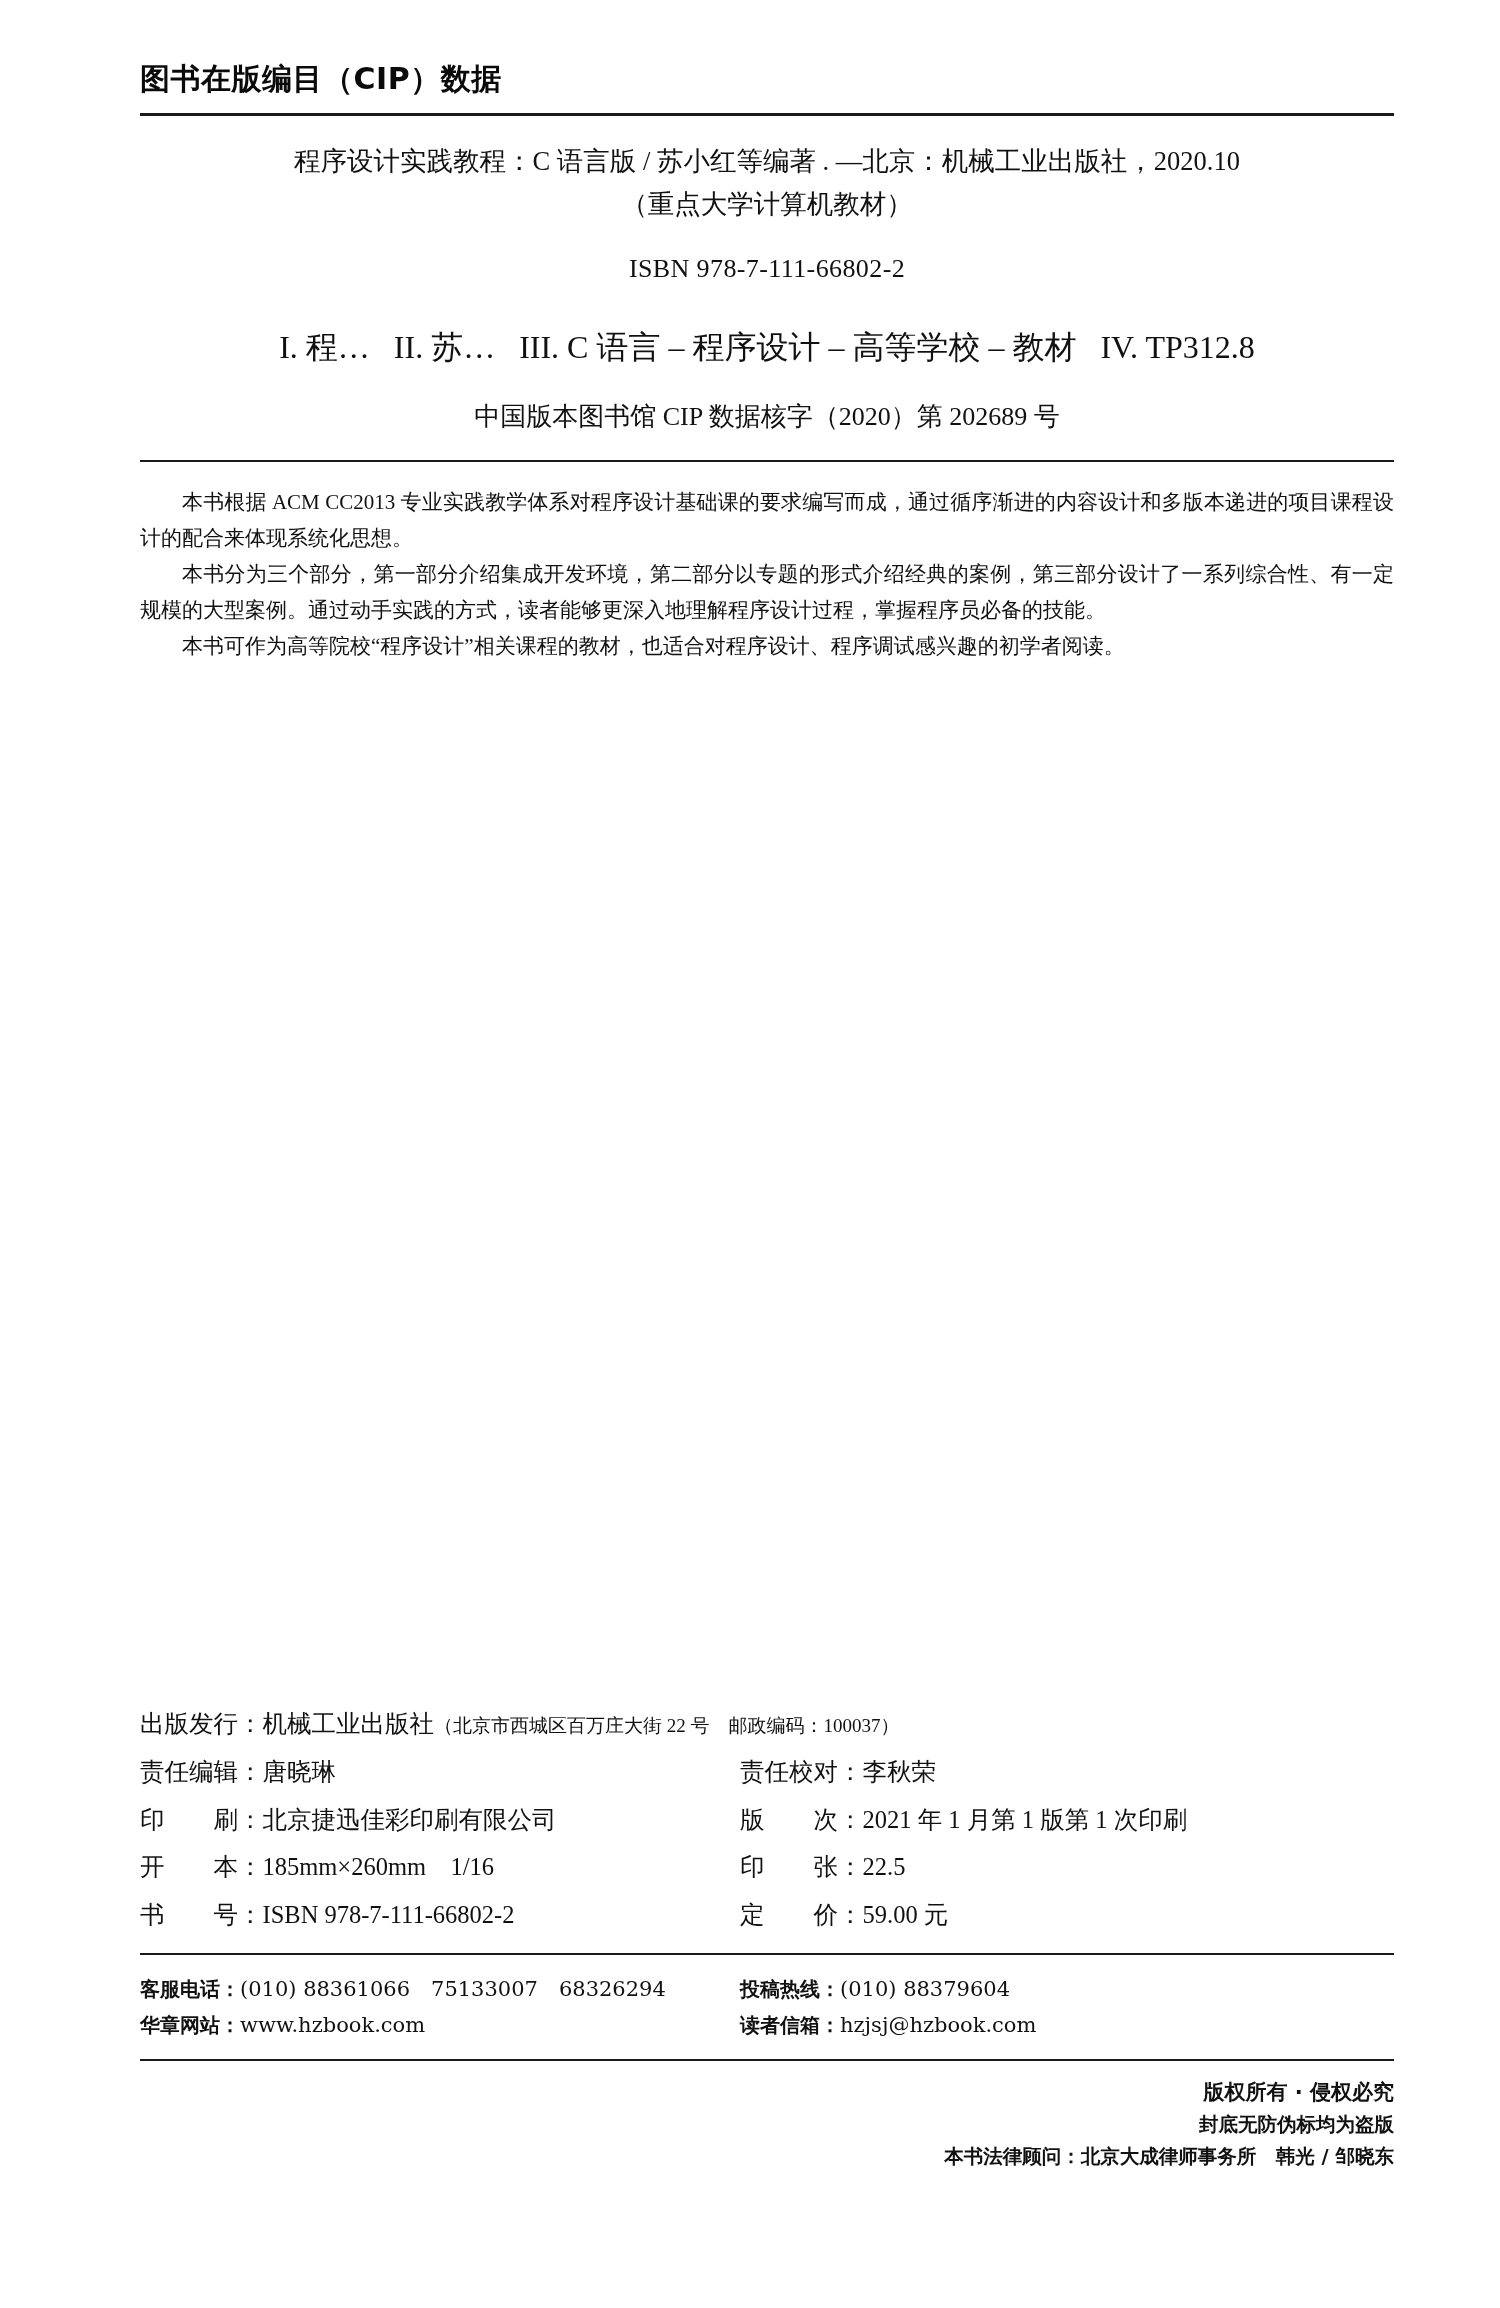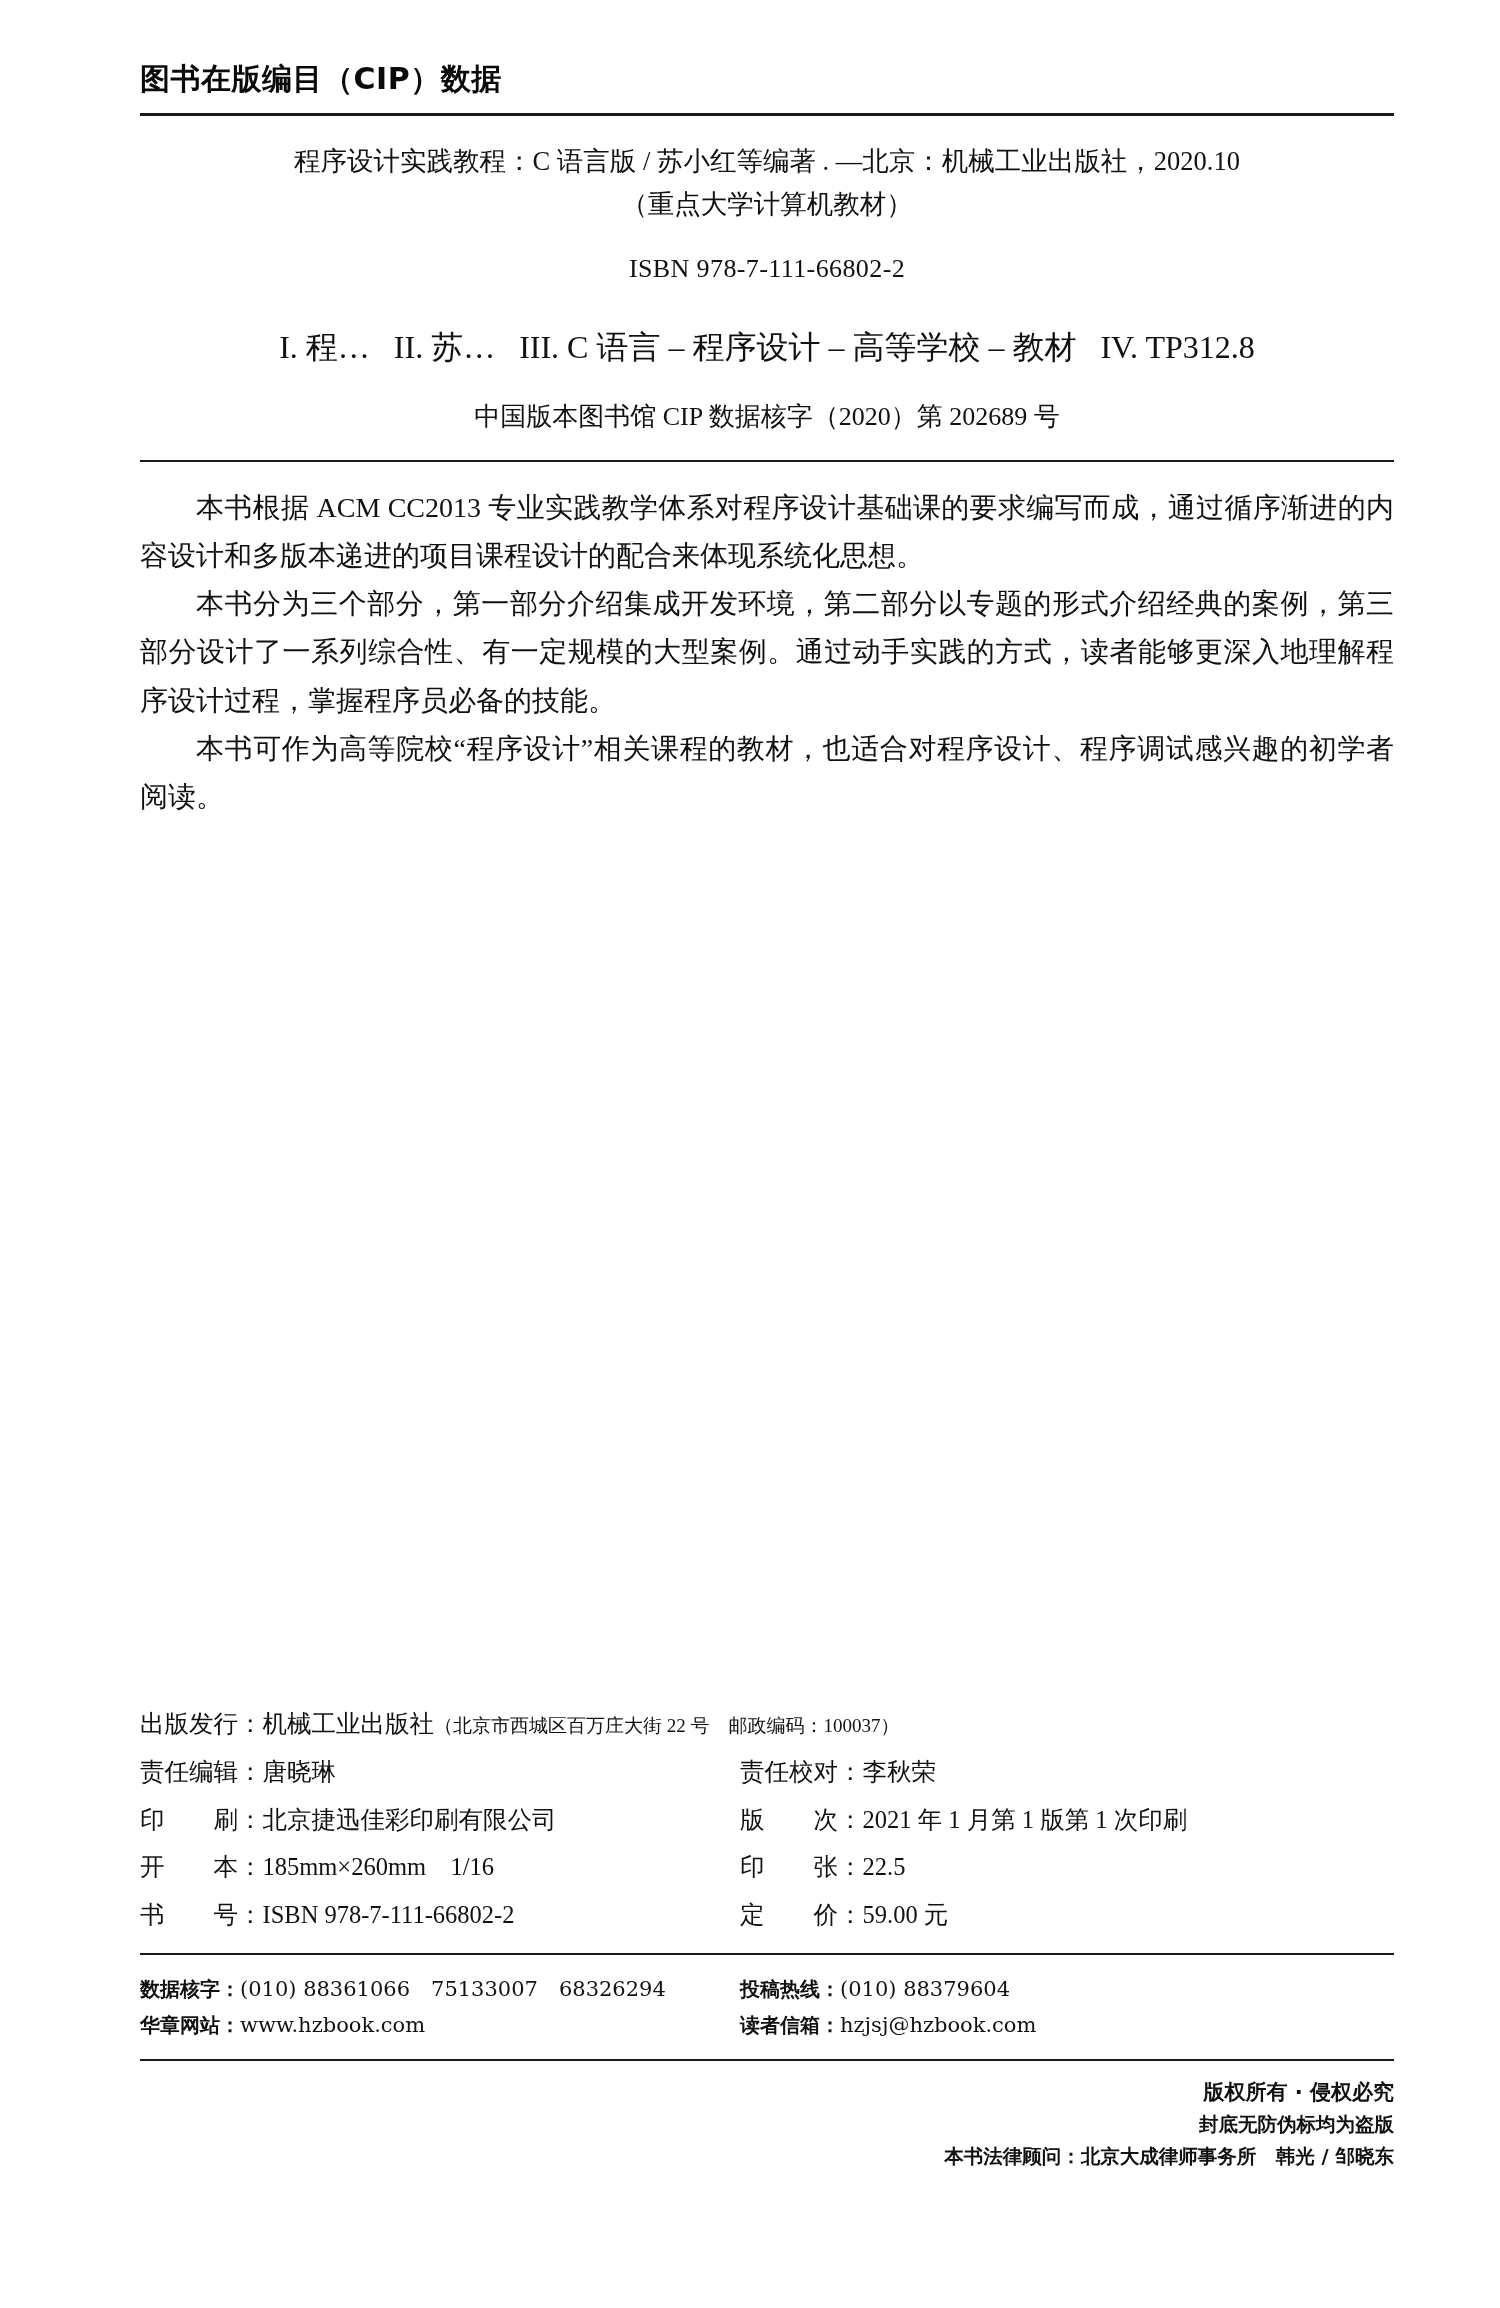--- a/index.html
+++ b/index.html
@@ -70,21 +70,21 @@
     font-size: 32px;
     margin-top: 32px;
   }
   .cipnum-line {
     font-size: 26px;
   }
 
   
   .abstract {
     margin-top: 22px;
-    font-size: 28px;
+    font-size: 21px;
     line-height: 1.72;
     text-align: justify;
     text-justify: inter-ideograph;
   }
   .abstract p {
     margin: 0;
     text-indent: 2em;
   }
 
   
@@ -227,21 +227,21 @@
         <div class="imprint-col-right"><span>定　　价：</span><span>59.00 元</span></div>
       </div>
 
     </div>
 
     <hr class="imprint-rule">
 
     <div class="contacts">
 
       <div class="contact-row">
-        <div class="contact-left"><span class="cn-label">数据核字：</span><span>(010) 88361066　75133007　68326294</span></div>
+        <div class="contact-left"><span class="cn-label">客服电话：</span><span>(010) 88361066　75133007　68326294</span></div>
         <div class="contact-right"><span class="cn-label">投稿热线：</span><span>(010) 88379604</span></div>
       </div>
 
       <div class="contact-row">
         <div class="contact-left"><span class="cn-label">华章网站：</span><span>www.hzbook.com</span></div>
         <div class="contact-right"><span class="cn-label">读者信箱：</span><span>hzjsj@hzbook.com</span></div>
       </div>
 
     </div>
 

